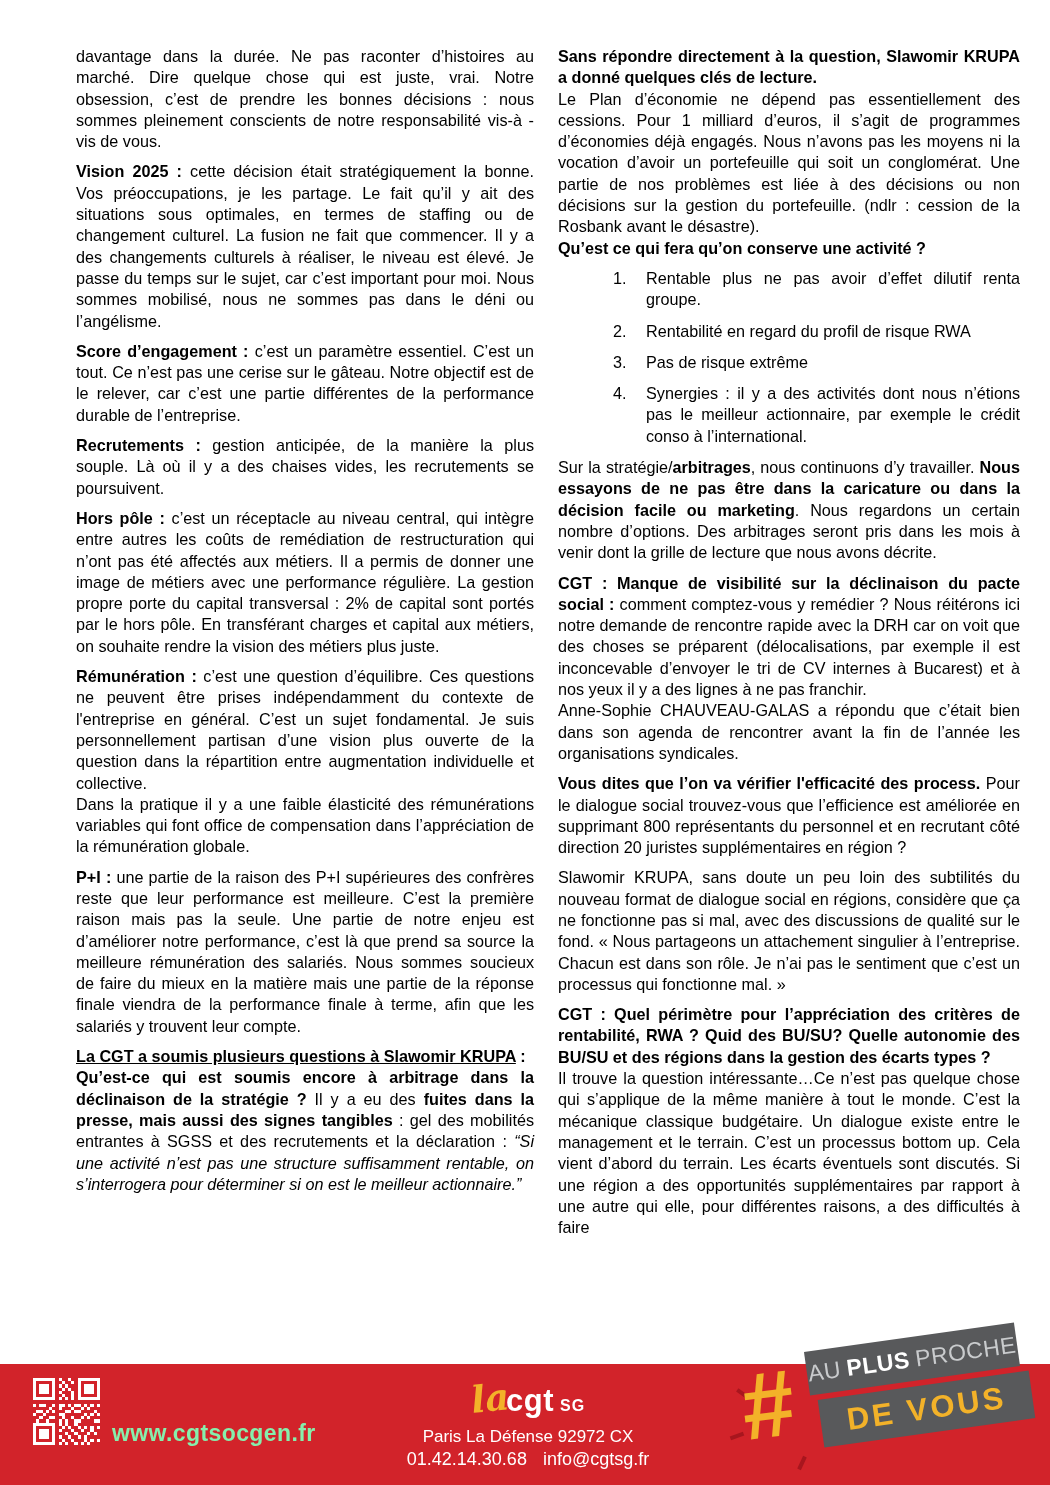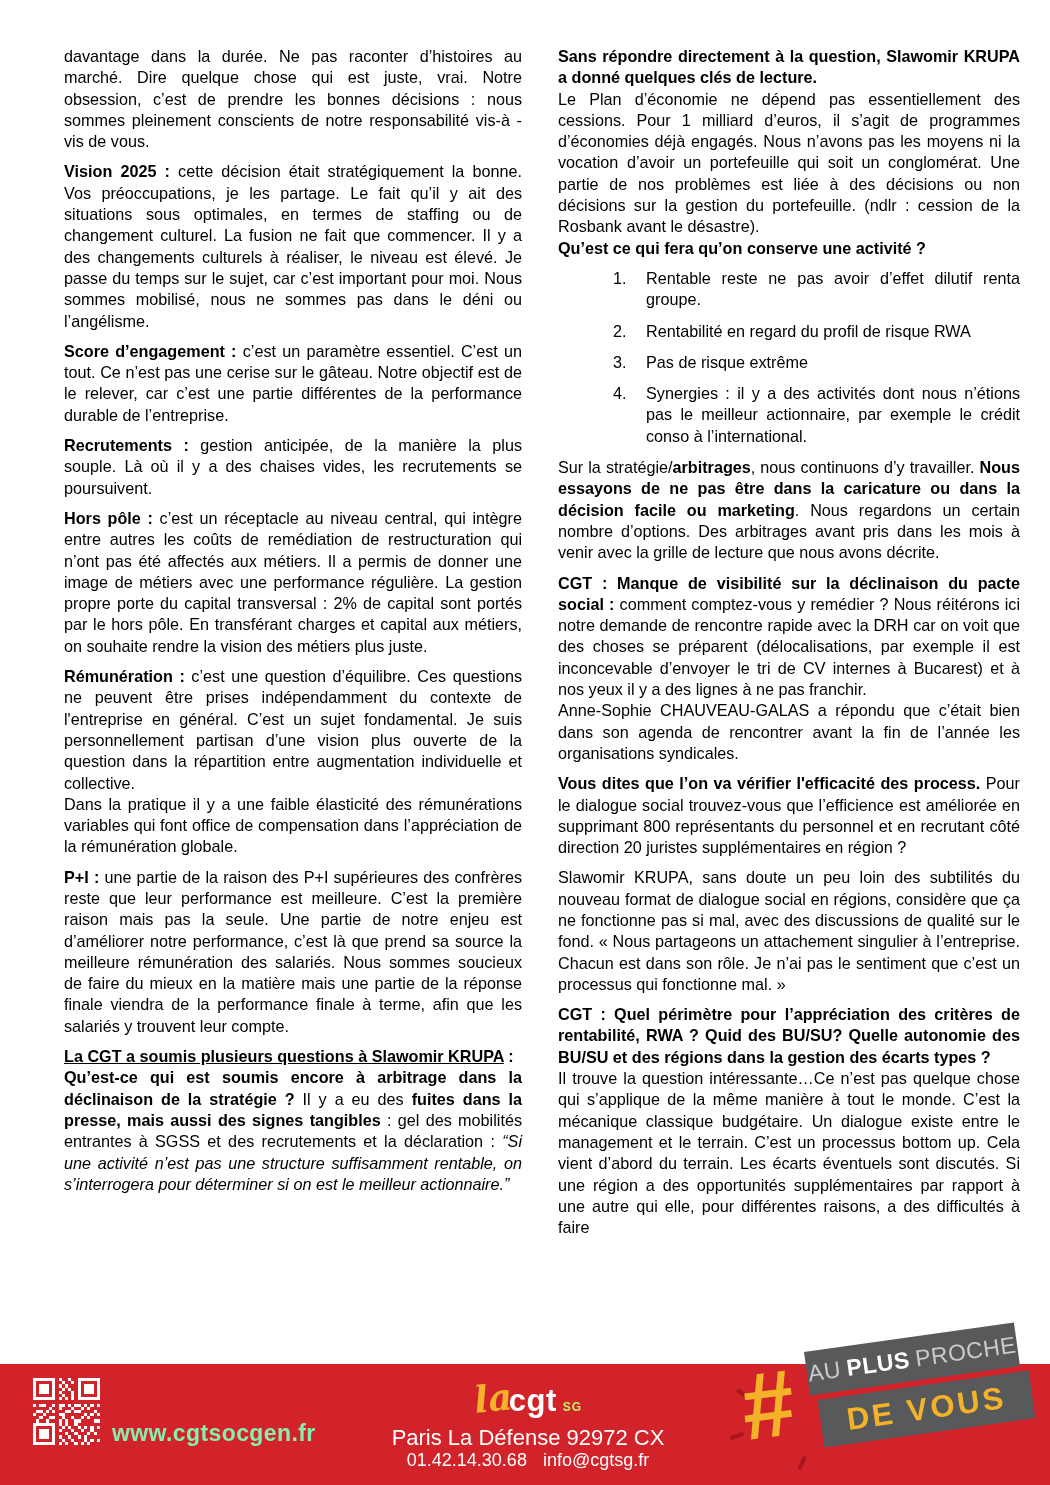--- a/index.html
+++ b/index.html
@@ -1,38 +1,38 @@
 <!DOCTYPE html>
 <html><head>
 <meta charset="utf-8">
 <style>
   html,body{margin:0;padding:0;}
   body{width:1050px;height:1485px;background:#ffffff;font-family:"Liberation Sans",sans-serif;color:#000;}
   .page{position:relative;width:1050px;height:1485px;background:#fff;overflow:hidden;}
   .col{position:absolute;top:46px;}
-  .col-left{left:64px;width:458px;}
+  .col-left{left:76px;width:458px;}
   .col-right{left:558px;width:462px;}
   .par{margin:0 0 9px 0;font-size:16.2px;line-height:21.3px;text-align:justify;text-justify:inter-word;}
   .b{font-weight:bold;}
   .i{font-style:italic;}
   .ul{text-decoration:underline;}
   .olist{margin:2px 0 9px 0;}
   .oli{display:flex;margin:0 0 10px 0;font-size:16.2px;line-height:21.3px;}
   .oli .num{flex:0 0 33px;margin-left:55px;}
   .oli .litext{flex:1;text-align:justify;}
   
   .footer{position:absolute;left:0;top:1364px;width:1050px;height:121px;background:#D2232A;overflow:visible;}
   .qr{position:absolute;left:33px;top:14px;}
   .website{position:absolute;left:112px;top:56px;font-size:23px;font-weight:bold;color:#86efac;letter-spacing:.4px;}
   .centerblock{position:absolute;left:368px;top:14px;width:320px;text-align:center;color:#fff;}
   .logoline{line-height:40px;white-space:nowrap;}
   .logo-la{display:inline-block;font-family:"DejaVu Serif",serif;font-style:italic;font-weight:bold;font-size:37px;color:#F3B229;transform:rotate(-6deg);margin-right:-3px;}
   .logo-cgt{font-weight:bold;font-size:31px;color:#ffffff;letter-spacing:.5px;}
-  .logo-sg{font-weight:bold;font-size:12px;color:#bef264;margin-left:6px;letter-spacing:1px;}
-  .addr{font-size:22px;line-height:21px;}
+  .logo-sg{font-weight:bold;font-size:16px;color:#ffffff;margin-left:6px;letter-spacing:1px;}
+  .addr{font-size:17px;line-height:21px;}
   .phoneline{font-size:18px;line-height:25px;}
   .phoneline .email{margin-left:16px;}
   .hash{position:absolute;left:742px;top:-6px;font-size:94px;line-height:94px;font-weight:800;color:#F3B229;transform:rotate(-7deg);}
   .tick{position:absolute;background:#A8161E;}
   .tick1{left:736px;top:28px;width:14px;height:4px;transform:rotate(35deg);}
   .tick2{left:730px;top:70px;width:14px;height:4px;transform:rotate(-20deg);}
   .tick3{left:800px;top:92px;width:4px;height:14px;transform:rotate(25deg);}
   .ribbon{position:absolute;background:#58595B;display:flex;align-items:center;justify-content:center;transform:rotate(-8deg);}
   .ribbon1{left:806px;top:-27px;width:212px;height:44px;}
   .ribbon2{left:820px;top:21px;width:213px;height:48px;}
@@ -63,37 +63,37 @@
 
     <p class="par"><span class="b ul">La CGT a soumis plusieurs questions à Slawomir KRUPA</span><span class="b"> :</span><br><span class="b">Qu’est-ce qui est soumis encore à arbitrage dans la déclinaison de la stratégie ? </span><span>Il y a eu des </span><span class="b">fuites dans la presse, mais aussi des signes tangibles</span><span> : gel des mobilités entrantes à SGSS et des recrutements et la déclaration : </span><span class="i">“Si une activité n’est pas une structure suffisamment rentable, on s’interrogera pour déterminer si on est le meilleur actionnaire.”</span></p>
   </div>
 
   <div class="col col-right">
     <p class="par"><span class="b">Sans répondre directement à la question, Slawomir KRUPA a donné quelques clés de lecture.</span><br><span>Le Plan d’économie ne dépend pas essentiellement des cessions. Pour 1 milliard d’euros, il s’agit de programmes d’économies déjà engagés. Nous n’avons pas les moyens ni la vocation d’avoir un portefeuille qui soit un conglomérat. Une partie de nos problèmes est liée à des décisions ou non décisions sur la gestion du portefeuille. (ndlr : cession de la Rosbank avant le désastre).</span><br><span class="b">Qu’est ce qui fera qu’on conserve une activité ?</span></p>
 
     <div class="olist">
       <div class="oli">
           <span class="num">1.</span>
-          <span class="litext">Rentable reste ne pas avoir d’effet dilutif renta groupe.</span>
+          <span class="litext">Rentable plus ne pas avoir d’effet dilutif renta groupe.</span>
         </div>
       <div class="oli">
           <span class="num">2.</span>
           <span class="litext">Rentabilité en regard du profil de risque RWA</span>
         </div>
       <div class="oli">
           <span class="num">3.</span>
           <span class="litext">Pas de risque extrême</span>
         </div>
       <div class="oli">
           <span class="num">4.</span>
           <span class="litext">Synergies : il y a des activités dont nous n’étions pas le meilleur actionnaire, par exemple le crédit conso à l’international.</span>
         </div>
     </div>
 
-    <p class="par"><span>Sur la stratégie/</span><span class="b">arbitrages</span><span>, nous continuons d’y travailler. </span><span class="b">Nous essayons de ne pas être dans la caricature ou dans la décision facile ou marketing</span><span>. Nous regardons un certain nombre d’options. Des arbitrages avant pris dans les mois à venir avec la grille de lecture que nous avons décrite.</span></p>
+    <p class="par"><span>Sur la stratégie/</span><span class="b">arbitrages</span><span>, nous continuons d’y travailler. </span><span class="b">Nous essayons de ne pas être dans la caricature ou dans la décision facile ou marketing</span><span>. Nous regardons un certain nombre d’options. Des arbitrages seront pris dans les mois à venir dont la grille de lecture que nous avons décrite.</span></p>
 
     <p class="par"><span class="b">CGT : Manque de visibilité sur la déclinaison du pacte social : </span><span>comment comptez-vous y remédier ? Nous réitérons ici notre demande de rencontre rapide avec la DRH car on voit que des choses se préparent (délocalisations, par exemple il est inconcevable d’envoyer le tri de CV internes à Bucarest) et à nos yeux il y a des lignes à ne pas franchir.</span><br><span>Anne-Sophie CHAUVEAU-GALAS a répondu que c’était bien dans son agenda de rencontrer avant la fin de l’année les organisations syndicales.</span></p>
 
     <p class="par"><span class="b">Vous dites que l’on va vérifier l'efficacité des process.</span><span> Pour le dialogue social trouvez-vous que l’efficience est améliorée en supprimant 800 représentants du personnel et en recrutant côté direction 20 juristes supplémentaires en région ?</span></p>
 
     <p class="par"><span>Slawomir KRUPA, sans doute un peu loin des subtilités du nouveau format de dialogue social en régions, considère que ça ne fonctionne pas si mal, avec des discussions de qualité sur le fond. « Nous partageons un attachement singulier à l’entreprise. Chacun est dans son rôle. Je n’ai pas le sentiment que c’est un processus qui fonctionne mal. »</span></p>
 
     <p class="par"><span class="b">CGT : Quel périmètre pour l’appréciation des critères de rentabilité, RWA ? Quid des BU/SU? Quelle autonomie des BU/SU et des régions dans la gestion des écarts types ?</span><br><span>Il trouve la question intéressante…Ce n’est pas quelque chose qui s’applique de la même manière à tout le monde. C’est la mécanique classique budgétaire. Un dialogue existe entre le management et le terrain. C’est un processus bottom up. Cela vient d’abord du terrain. Les écarts éventuels sont discutés. Si une région a des opportunités supplémentaires par rapport à une autre qui elle, pour différentes raisons, a des difficultés à faire</span></p>
   </div>
 

